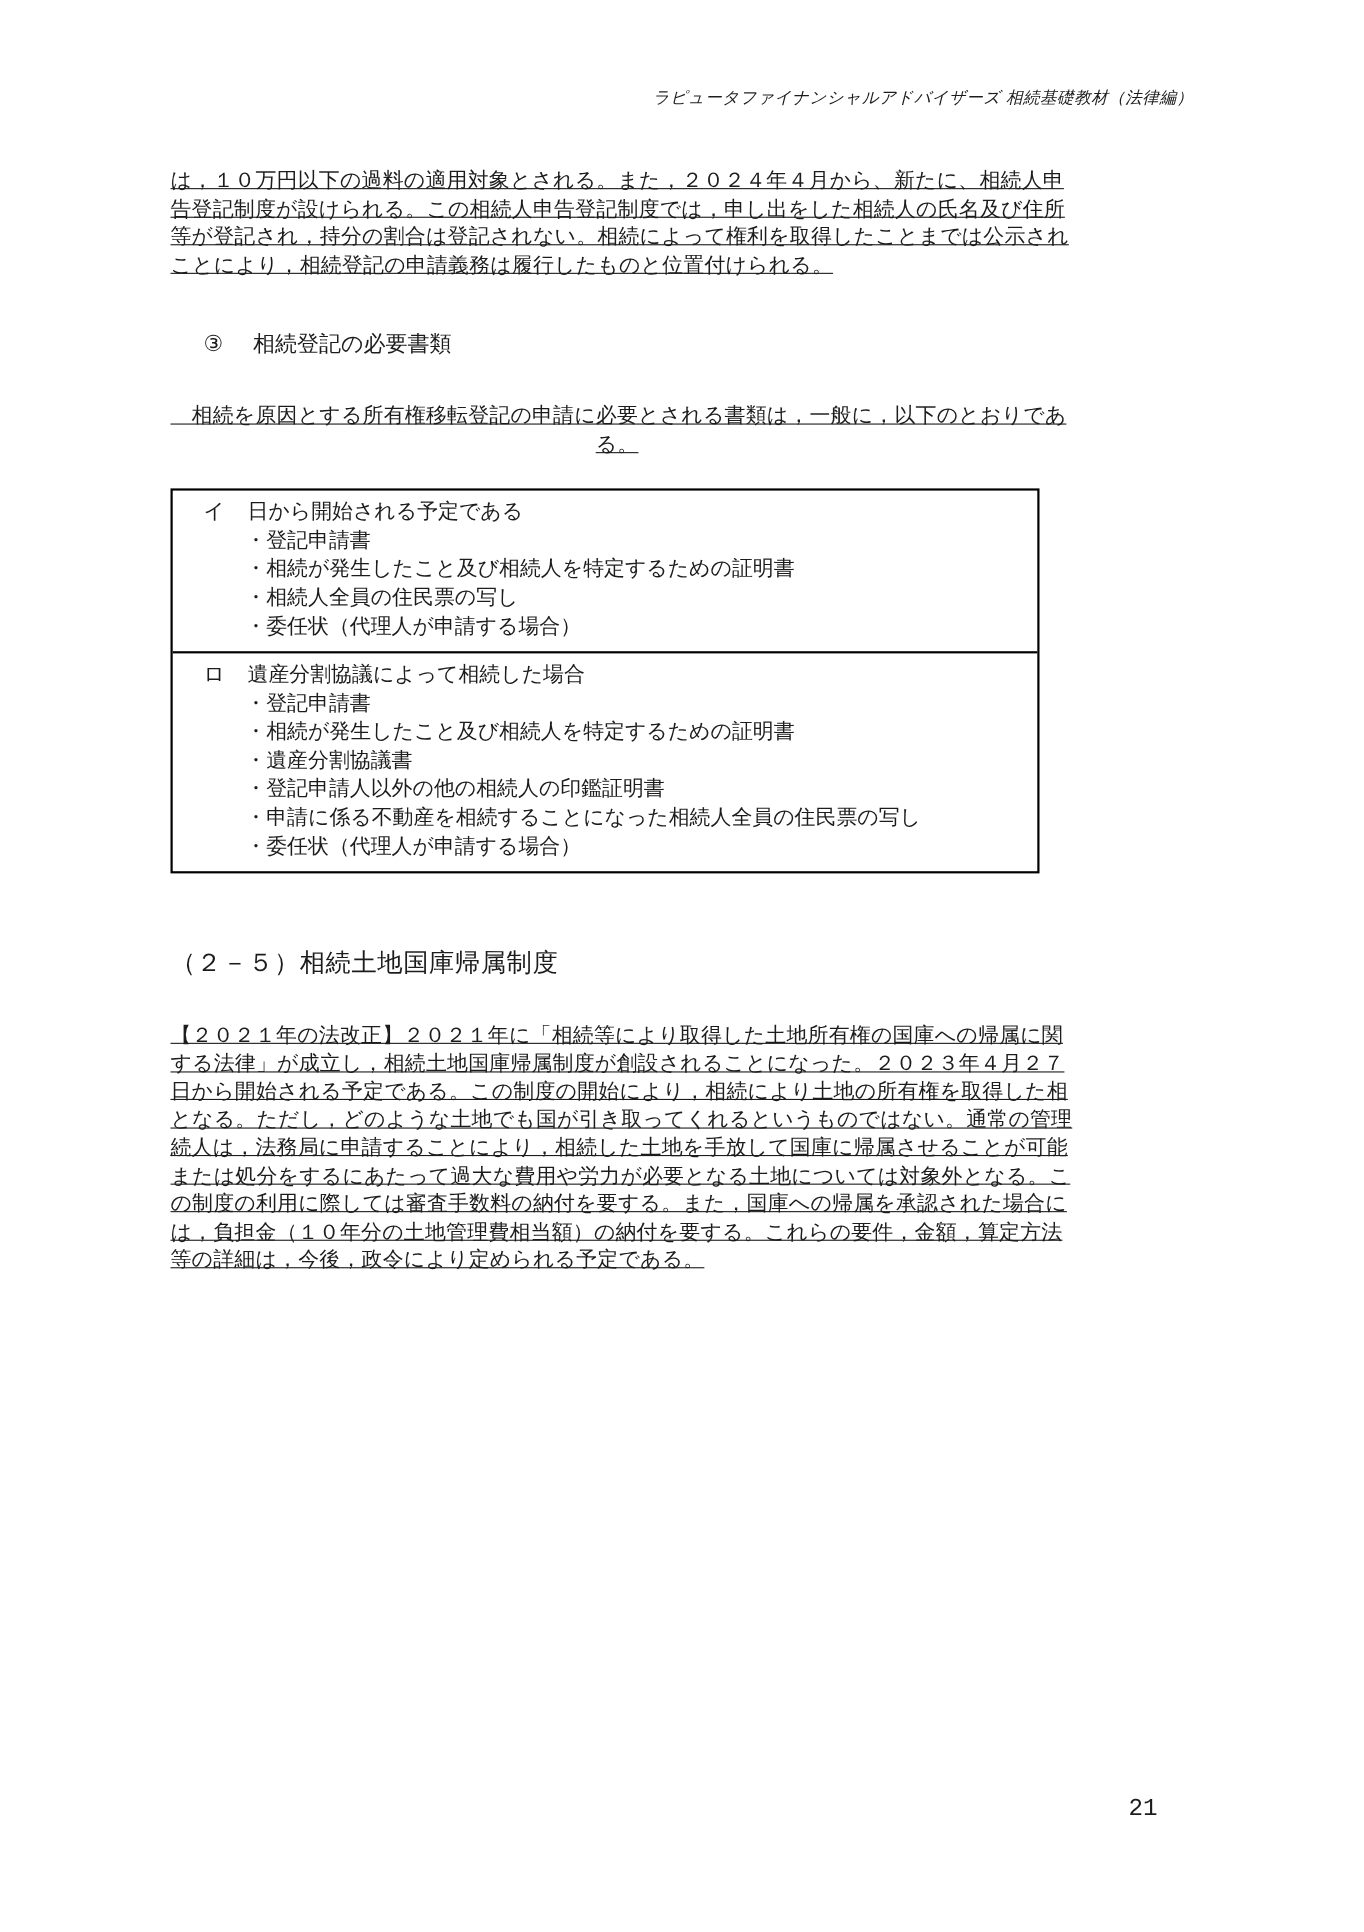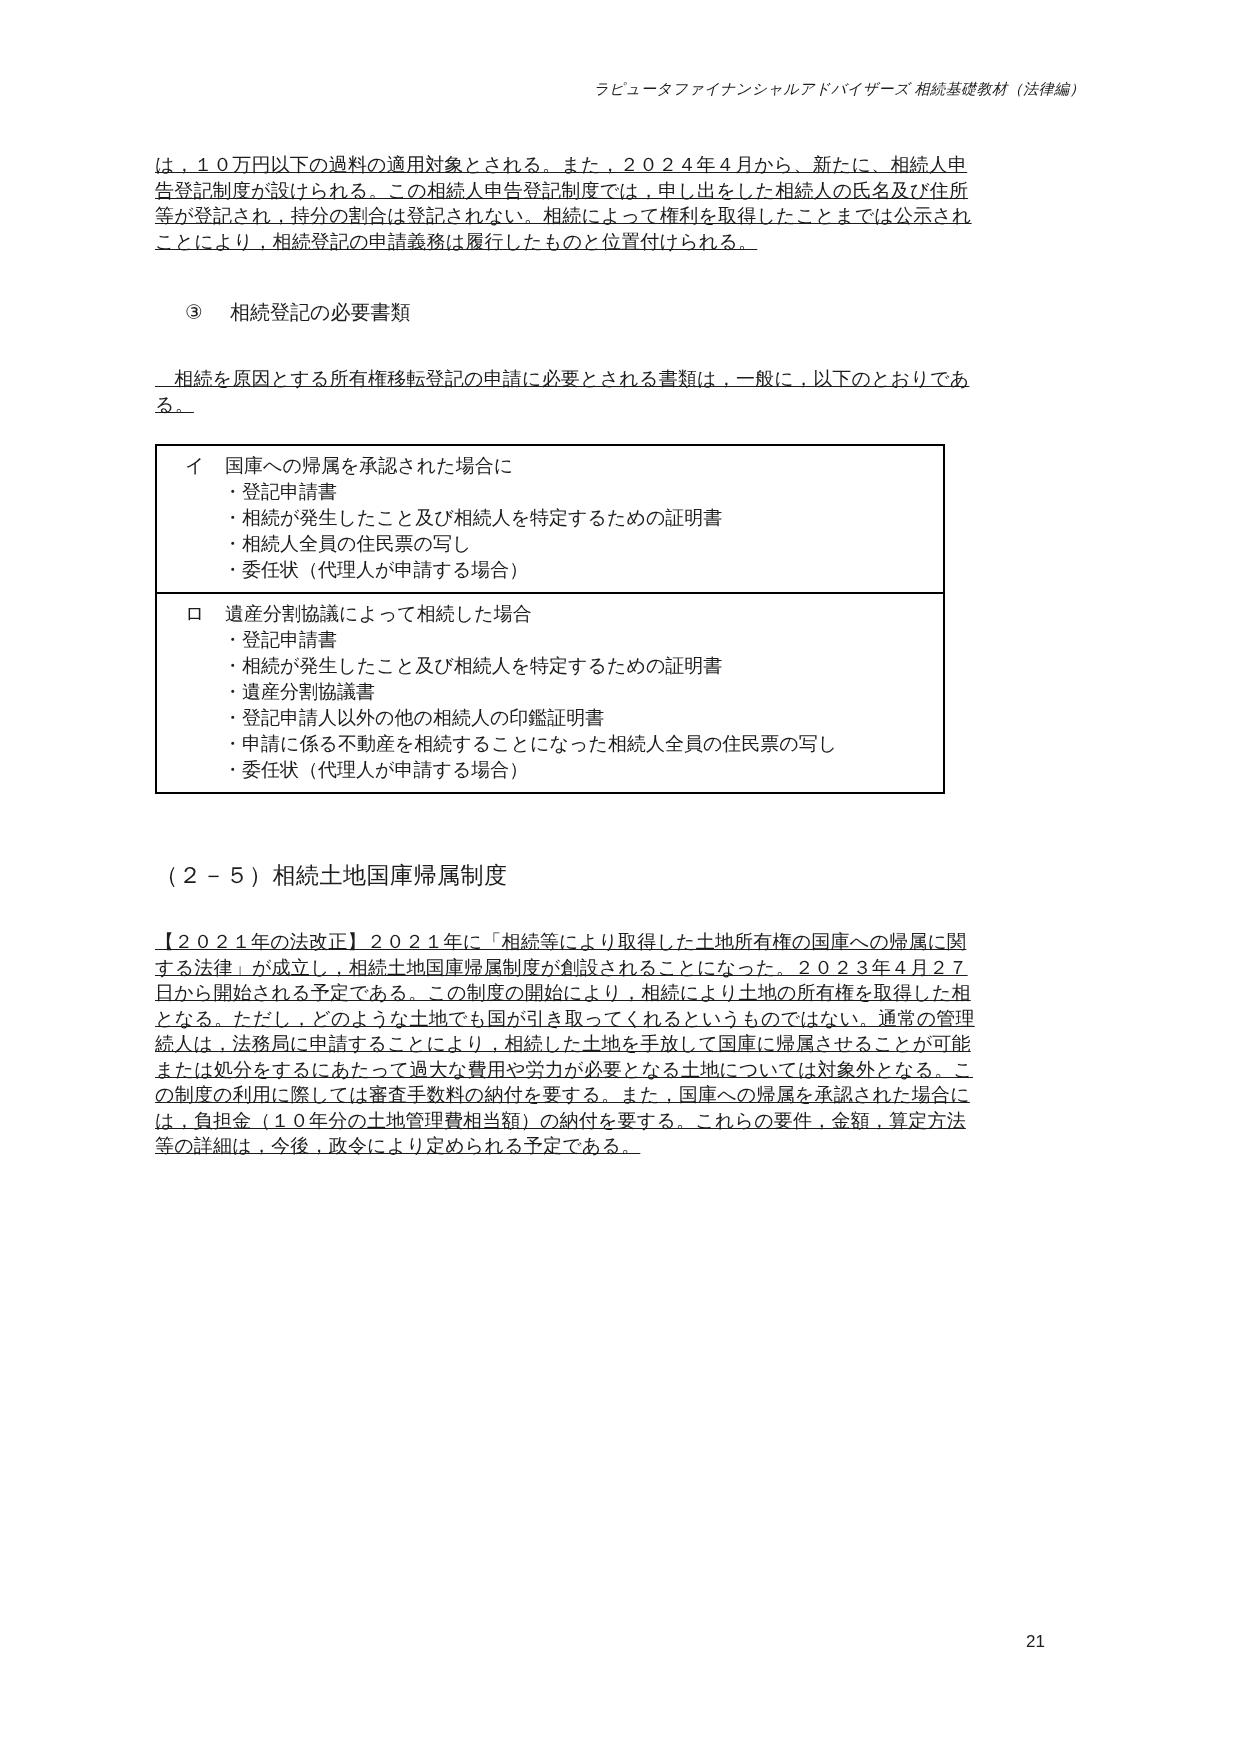--- a/index.html
+++ b/index.html
@@ -41,20 +41,21 @@
     font-size: 20px;
     padding-left: 30px;
     white-space: nowrap;
   }
   .section3-heading .marker {
     display: inline-block;
     width: 45px;
   }
   .para-docs {
     margin-top: 40px;
+    text-align: center;
   }
   .doc-box {
     margin-top: 27px;
     width: 786px;
     border: 2px solid #000000;
   }
   .doc-box .cell {
     padding: 7px 10px 9px 28px;
   }
   .doc-box .cell + .cell {
@@ -82,22 +83,22 @@
     letter-spacing: 0.5px;
     white-space: nowrap;
   }
   .para-kikou {
     margin-top: 38px;
   }
   .page-number {
     position: absolute;
     left: 1026px;
     top: 1632px;
-    font-family: Liberation Sans, sans-serif;
-    font-size: 17px;
+    font-family: Liberation Mono, monospace;
+    font-size: 22px;
   }
 </style>
 </head>
 <body>
 
 <div class="page-header">ラピュータファイナンシャルアドバイザーズ 相続基礎教材（法律編）</div>
 
 <div class="content">
 
   <div class="para para-intro">
@@ -112,21 +113,21 @@
   </div>
 
   <div class="para para-docs">
     <div class="line">　相続を原因とする所有権移転登記の申請に必要とされる書類は，一般に，以下のとおりであ</div>
     <div class="line">る。</div>
   </div>
 
   <div class="doc-box">
     <div class="cell">
       <div class="cell-title">
-        <span class="marker">イ</span><span>国庫への帰属を承認された場合に</span>
+        <span class="marker">イ</span><span>日から開始される予定である</span>
       </div>
       <div class="bullet-item">・登記申請書</div>
       <div class="bullet-item">・相続が発生したこと及び相続人を特定するための証明書</div>
       <div class="bullet-item">・相続人全員の住民票の写し</div>
       <div class="bullet-item">・委任状（代理人が申請する場合）</div>
     </div>
     <div class="cell">
       <div class="cell-title">
         <span class="marker">ロ</span><span>遺産分割協議によって相続した場合</span>
       </div>

